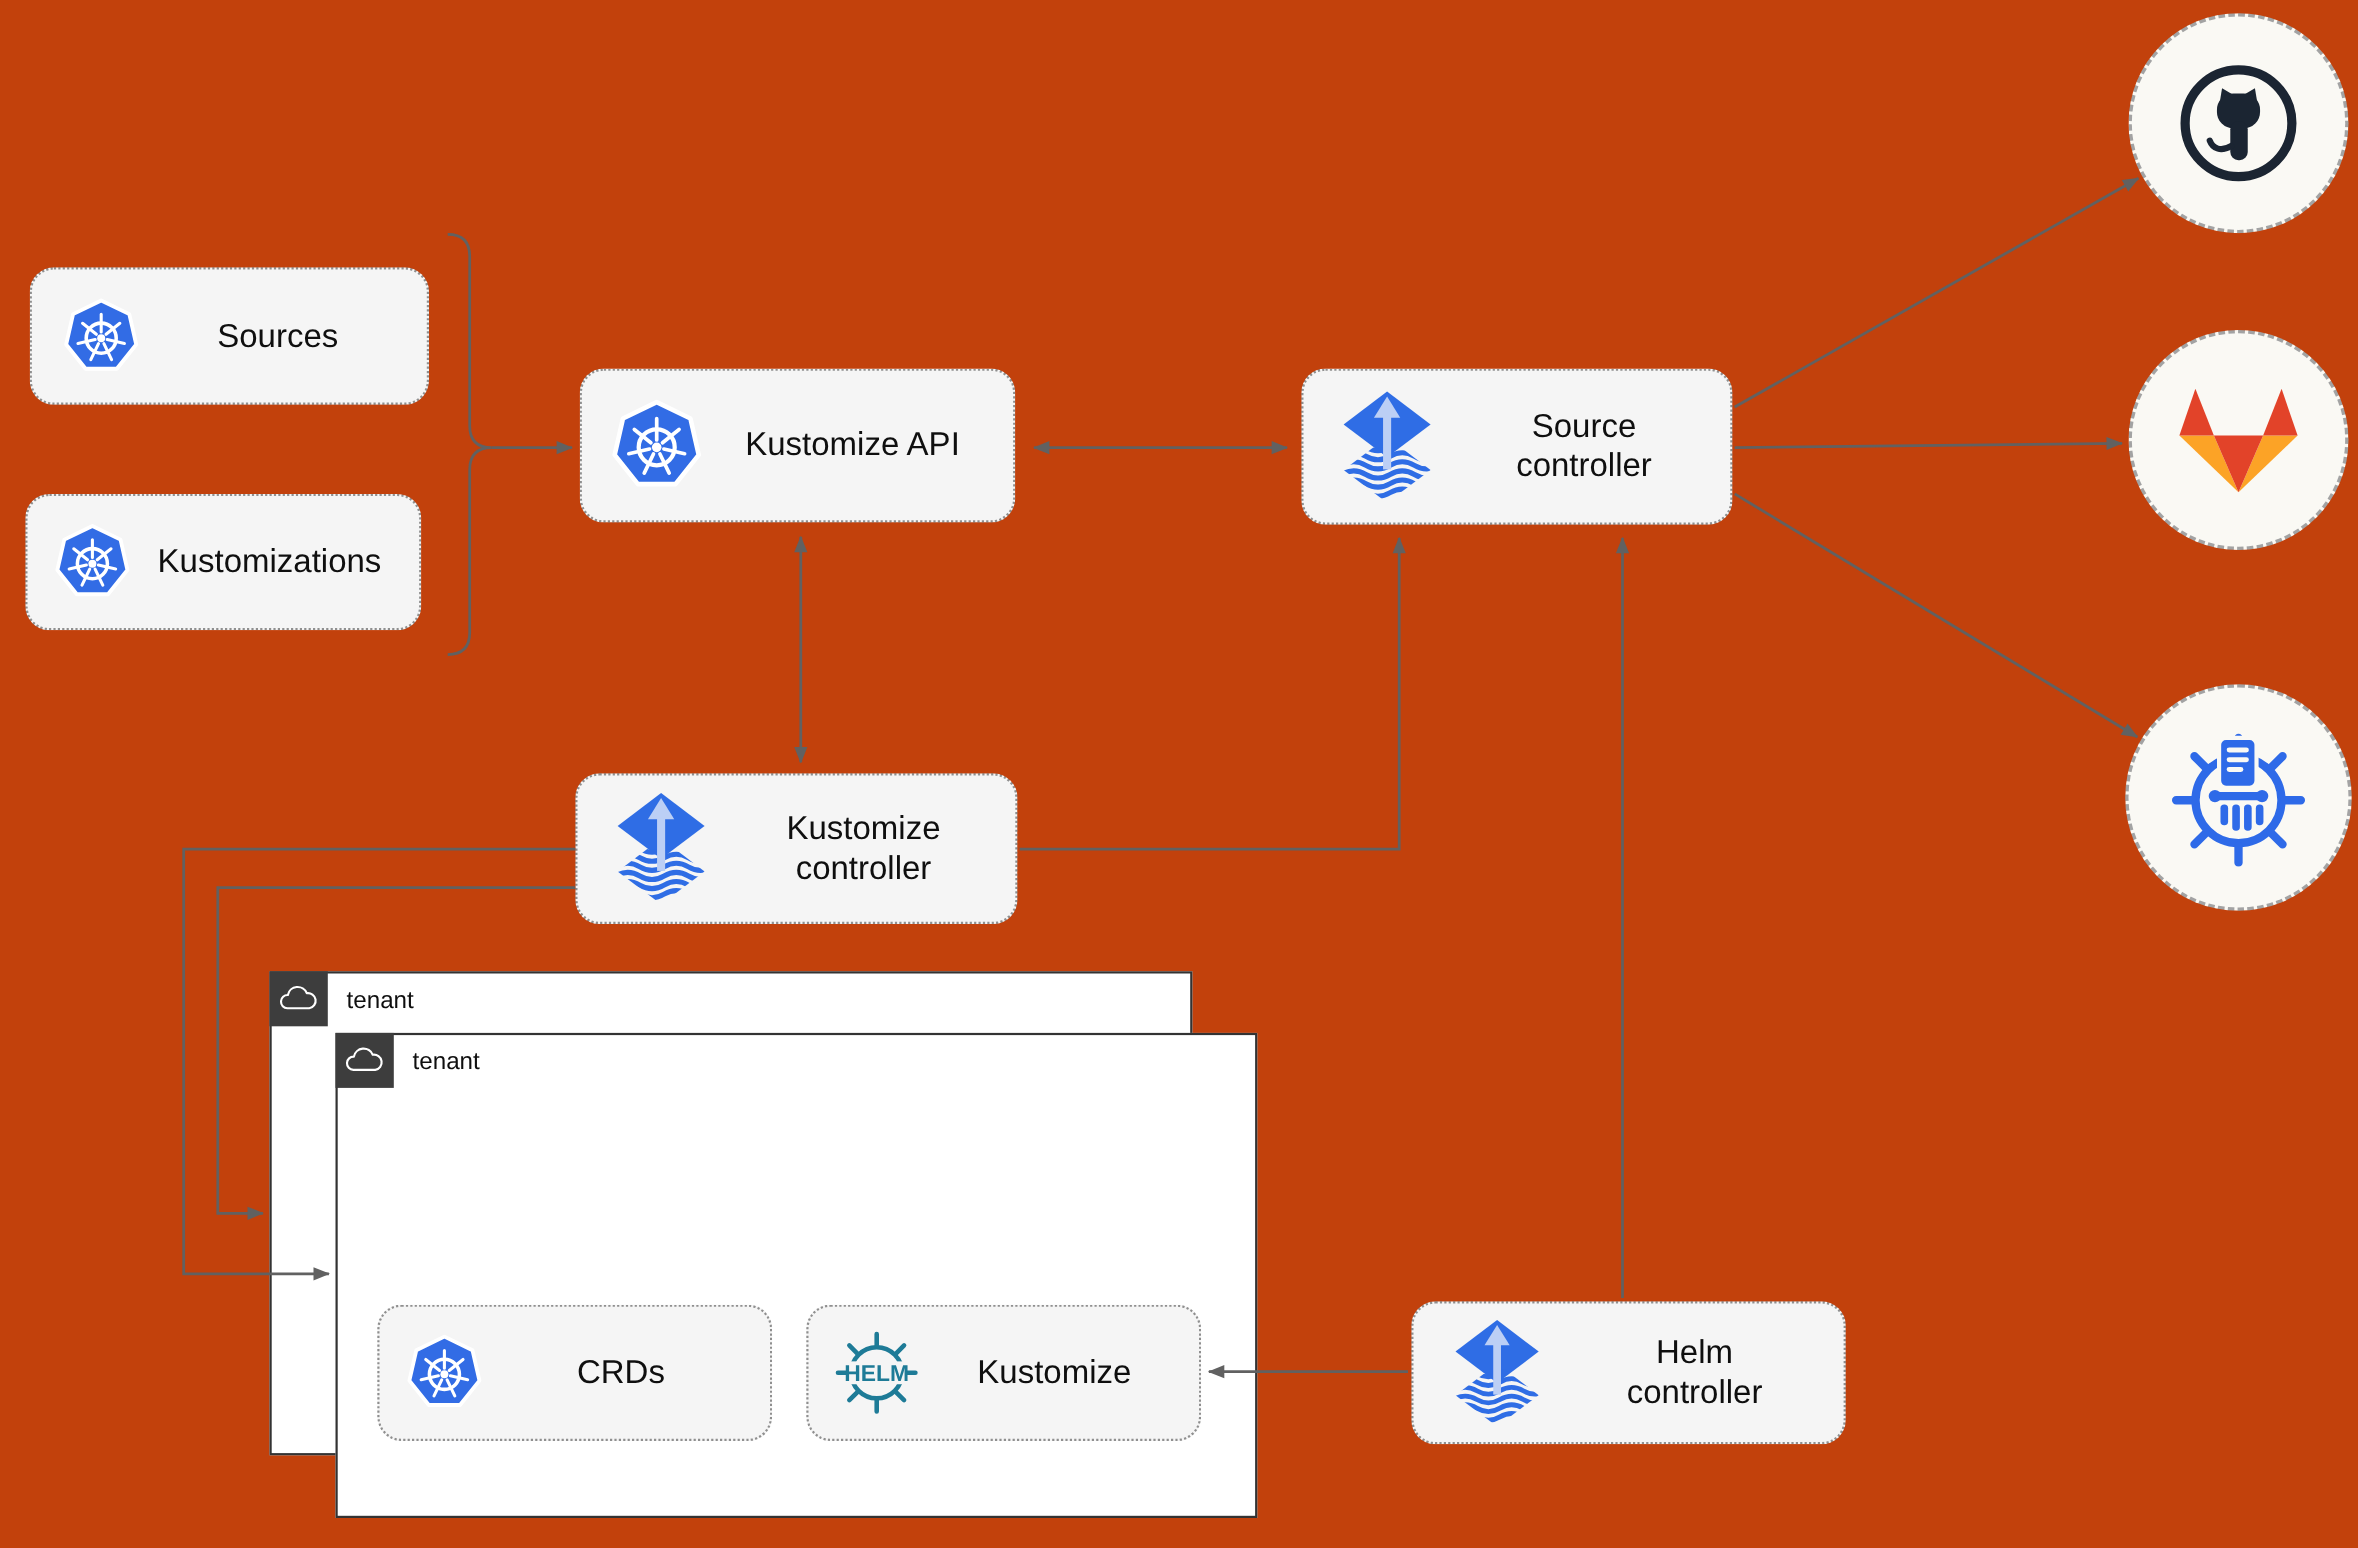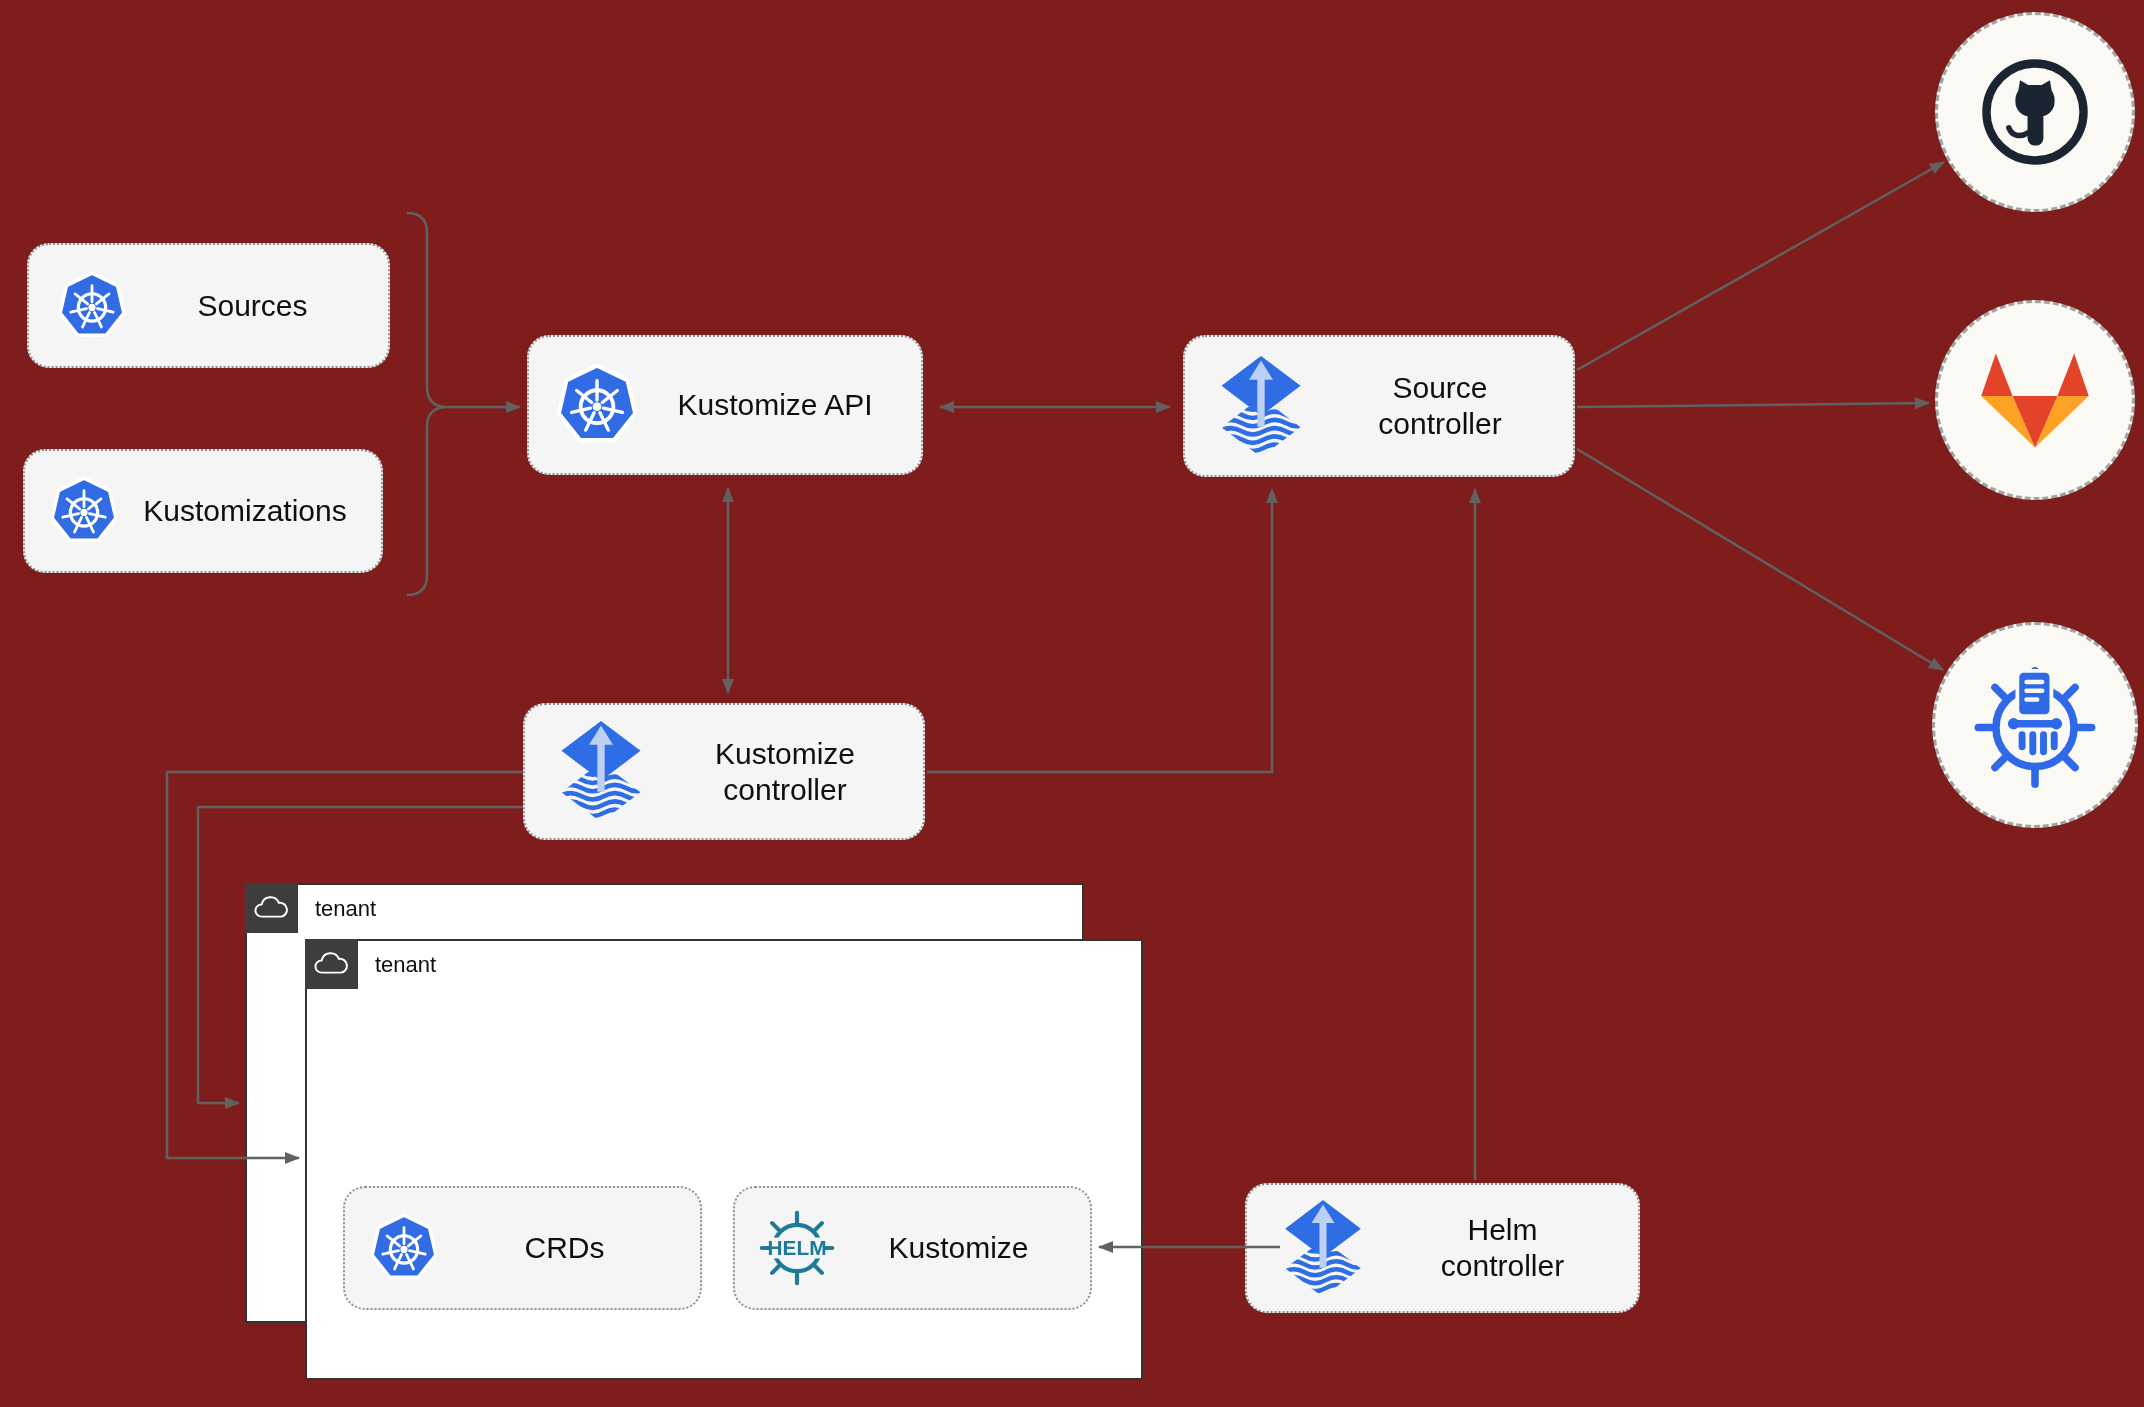--- a/index.html
+++ b/index.html
@@ -4,21 +4,21 @@
 <style>
   :root{
     --k8s-blue:#326ce5; --flux-blue:#2f6de5; --flux-light:#bccff5; --helm-teal:#1e7b97;
     --github-dark:#1b2532; --gitlab-red:#e24329; --gitlab-amber:#fca326;
     --chartmuseum-blue:#2e6ae8; --arrow:#616161; --node-fill:#f5f5f5; --node-border:#8f8f8f;
     --tenant-border:#333333; --badge-bg:#3d3d3d; --circle-fill:#faf9f4; --circle-border:#a3a3a3;
     --text:#0f0f0f;
   }
   html,body{margin:0;padding:0;background:#ffffff;}
   body{font-family:"Liberation Sans", sans-serif;}
-  #canvas{position:relative;width:2144px;height:1407px;background:#7f1d1d;overflow:hidden;}
+  #canvas{position:relative;width:2144px;height:1407px;background:#c2410c;overflow:hidden;}
 
   .node{position:absolute;box-sizing:border-box;background:var(--node-fill);
         border:2.5px dotted var(--node-border);border-radius:22px;
         display:flex;align-items:center;}
   .node .icon{flex:0 0 auto;}
   .node .label{flex:1;text-align:center;font-size:30px;color:var(--text);line-height:1.2;padding-right:10px;}
   .node .label.two-line{max-width:190px;margin:17px auto;padding-right:0;}
 
   .tenant{position:absolute;box-sizing:border-box;background:#ffffff;border:2.5px solid var(--tenant-border);}
   .tenant .badge{position:absolute;left:-2.5px;top:-2.5px;width:53px;height:50px;background:var(--badge-bg);
@@ -147,21 +147,21 @@
     <div class="label two-line">Source controller</div>
   </div>
 
   <div class="node" style="left:523px;top:703px;width:402px;height:137px">
     <svg class="icon" width="92" height="103" style="margin-left:30px">
         <use href="#sym-flux"></use>
       </svg>
     <div class="label two-line">Kustomize controller</div>
   </div>
 
-  <div class="node" style="left:1245px;top:1183px;width:395px;height:130px">
+  <div class="node" style="left:1283px;top:1183px;width:395px;height:130px">
     <svg class="icon" width="88" height="99" style="margin-left:32px">
         <use href="#sym-flux"></use>
       </svg>
     <div class="label two-line">Helm controller</div>
   </div>
 
   <div class="tenant" style="left:245px;top:883px;width:839px;height:440px">
     <div class="badge">
       <svg width="36" height="26">
           <use href="#sym-cloud"></use>

